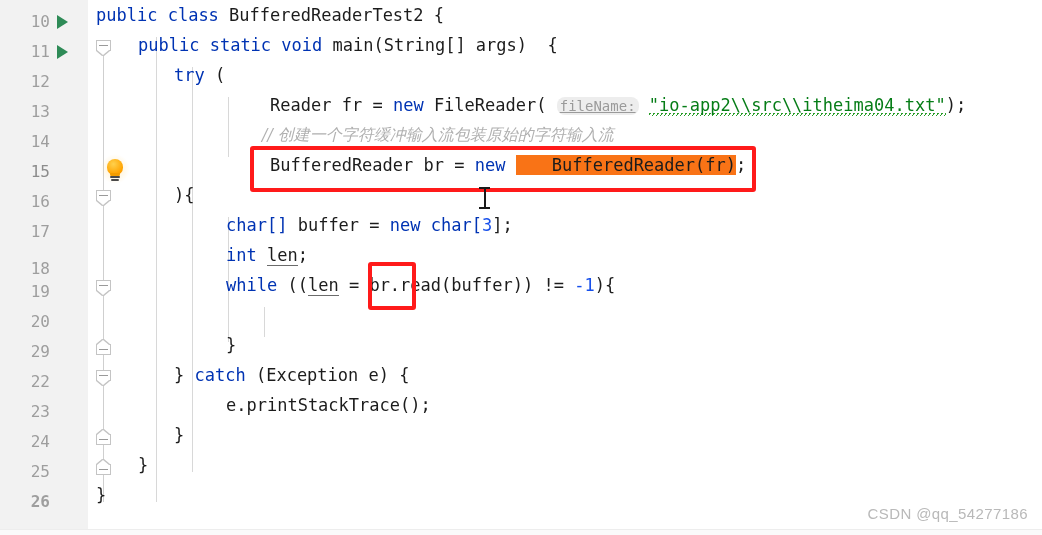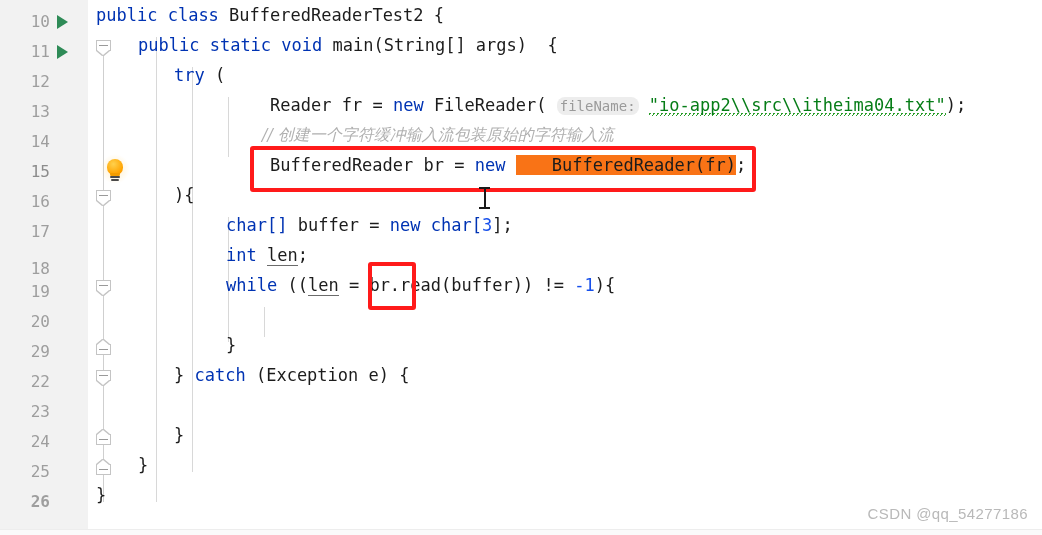--- a/index.html
+++ b/index.html
@@ -175,20 +175,21 @@
   .str { color: #067d17; }
   .num { color: #1750eb; }
   .cmt { color: #b0b0b0; font-style: italic; }
   .fld { color: #871094; font-style: italic; }
   .hint {
     background: #ededed;
     color: #9a9a9a;
     font-size: 14px;
     border-radius: 8px;
     padding: 1px 3px;
+    text-decoration: underline;
   }
   .usg { background: #f97316; padding-left: 36px; }
   .ul  { border-bottom: 1px solid #6b6b6b; }
   .sq-warn {
     background-image: repeating-linear-gradient(135deg, #2a9d2a 0 2px, transparent 2px 4px);
     background-repeat: repeat-x;
     background-size: 4px 3px;
     background-position: 0 100%;
     padding-bottom: 1px;
   }
@@ -331,20 +332,21 @@
 
     <div class="ln" style="top:240px;left:96px;"><span class="kw">int</span> <span class="ul">len</span><span>;</span></div>
 
     <div class="ln" style="top:270px;left:96px;"><span class="kw">while</span> <span>((</span><span class="ul">len</span> <span>=</span> <span>br.</span><span>read(buffer))</span> <span>!=</span> <span class="num">-1</span><span>){</span></div>
 
 
     <div class="ln" style="top:330px;left:96px;">}</div>
 
     <div class="ln" style="top:360px;left:44px;"><span>}</span> <span class="kw">catch</span> <span>(Exception e)</span> <span>{</span></div>
 
+    <div class="ln" style="top:390px;left:96px;">e.printStackTrace();</div>
 
     <div class="ln" style="top:420px;left:44px;">}</div>
 
     <div class="ln" style="top:450px;left:8px;">}</div>
 
     <div class="ln" style="top:480px;left:-34px;">}</div>
 
   </div>
 
   <div class="redbox" style="left:250px;top:146px;width:506px;height:46px;"></div>

